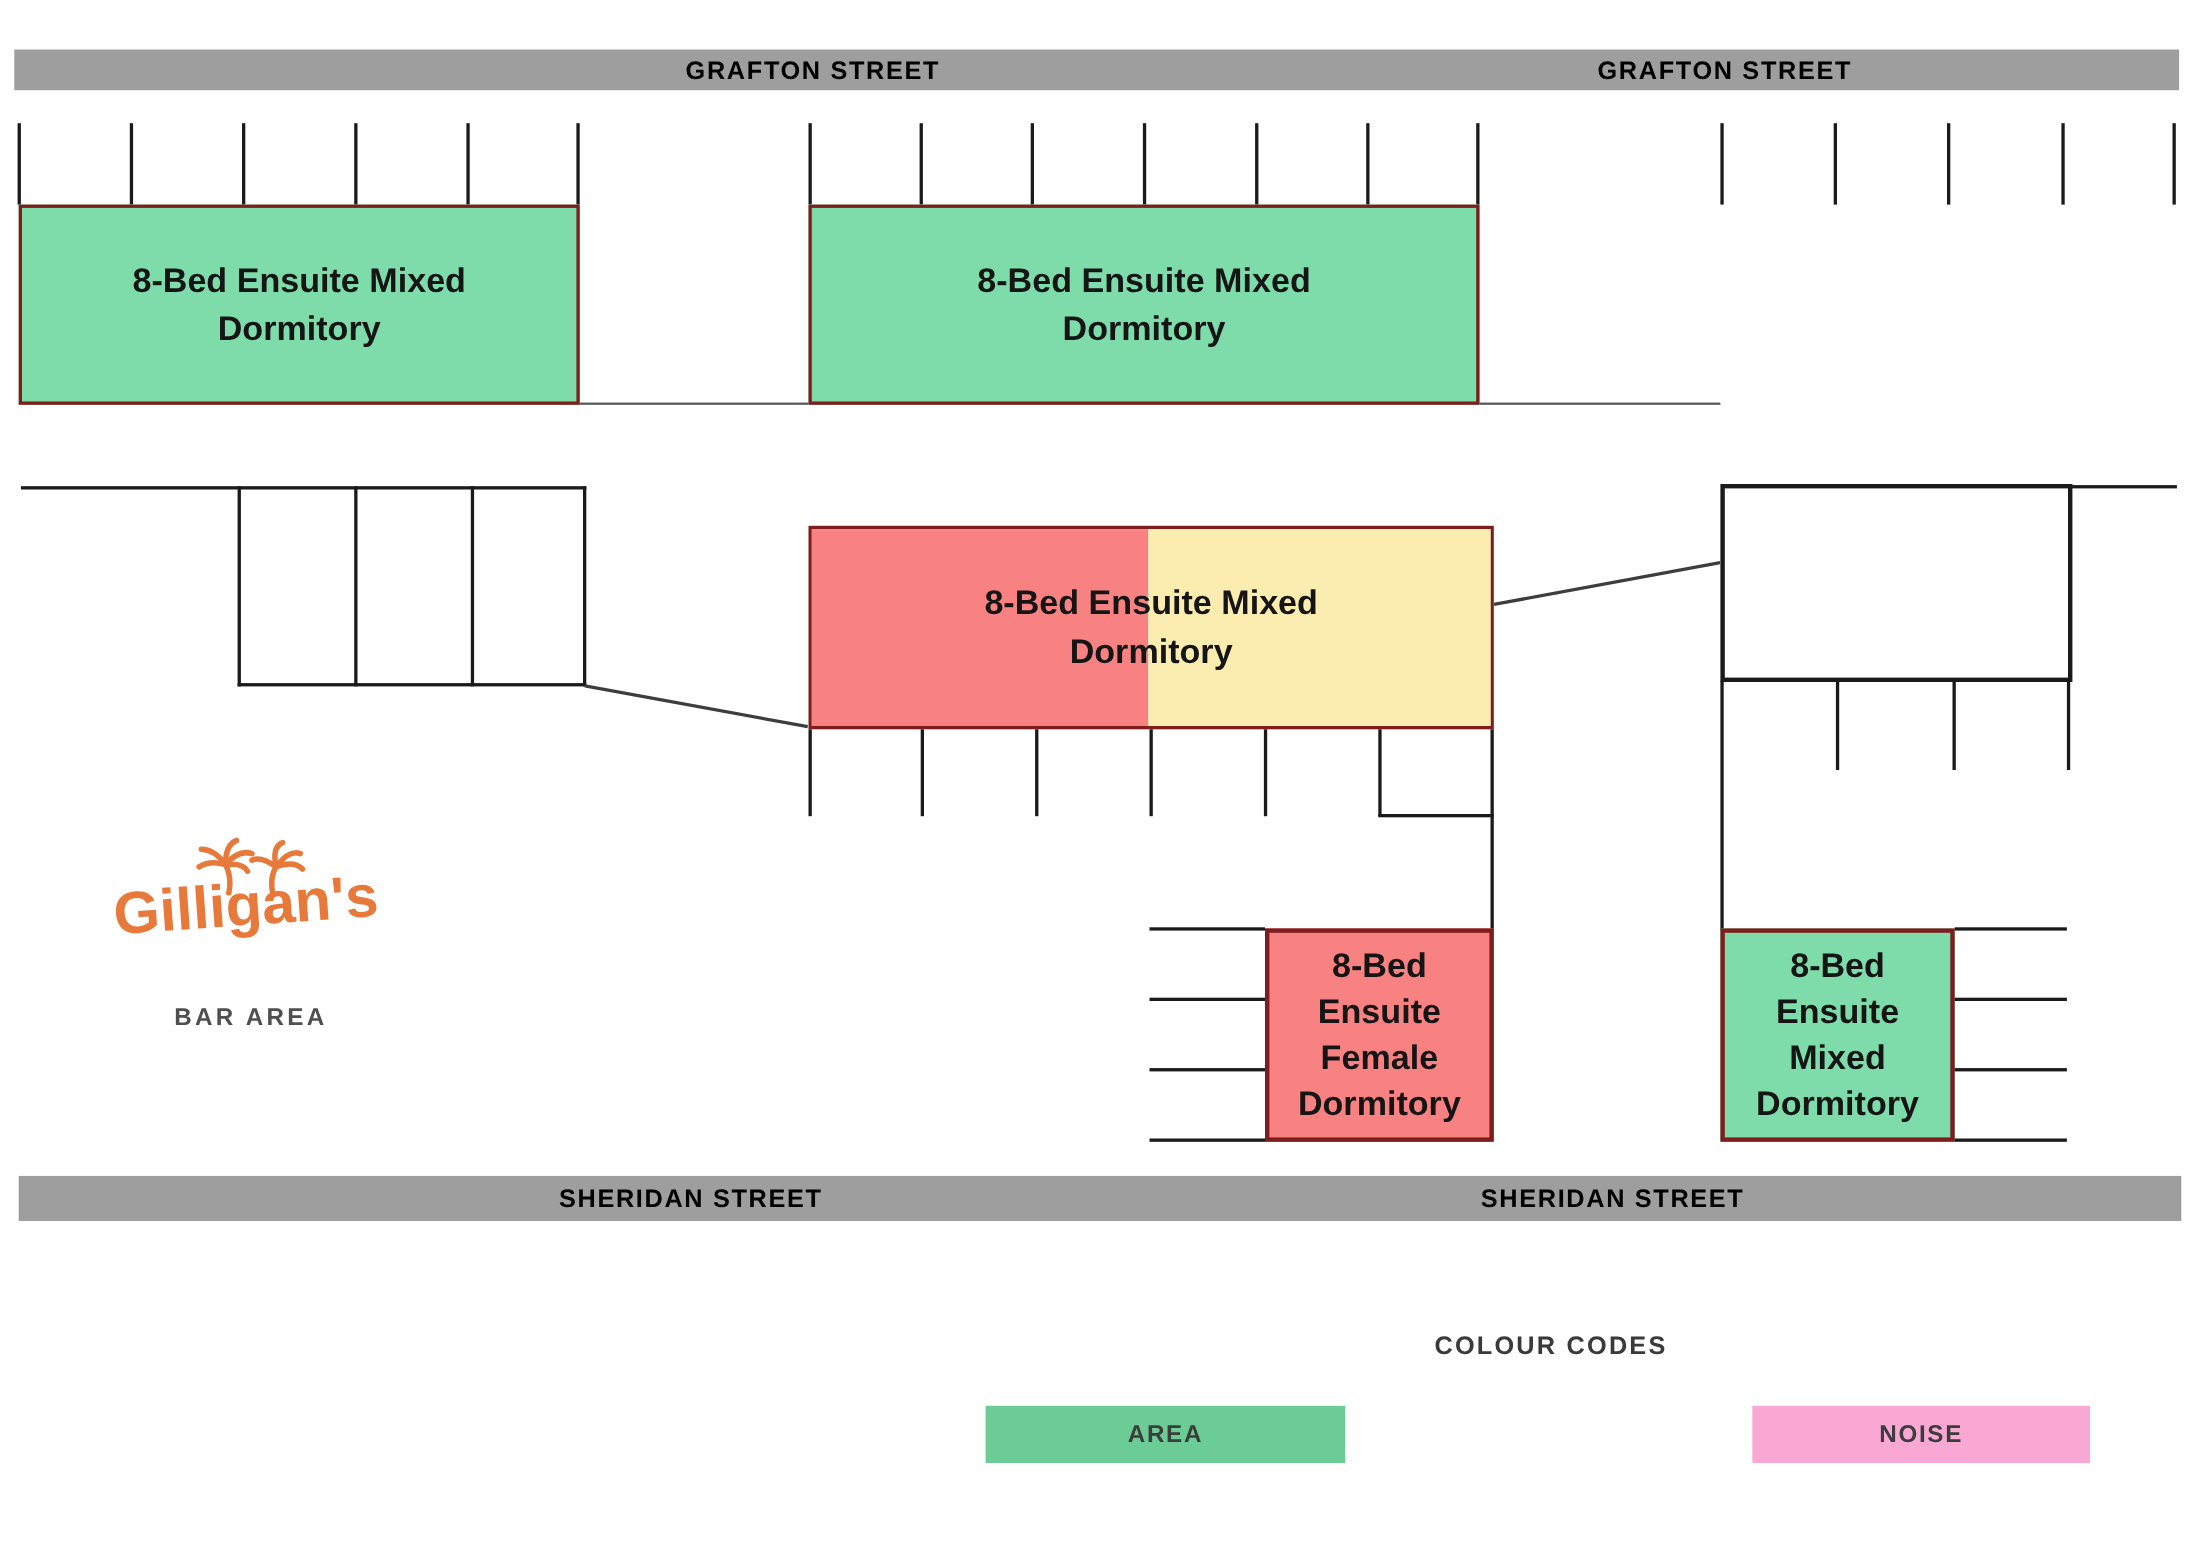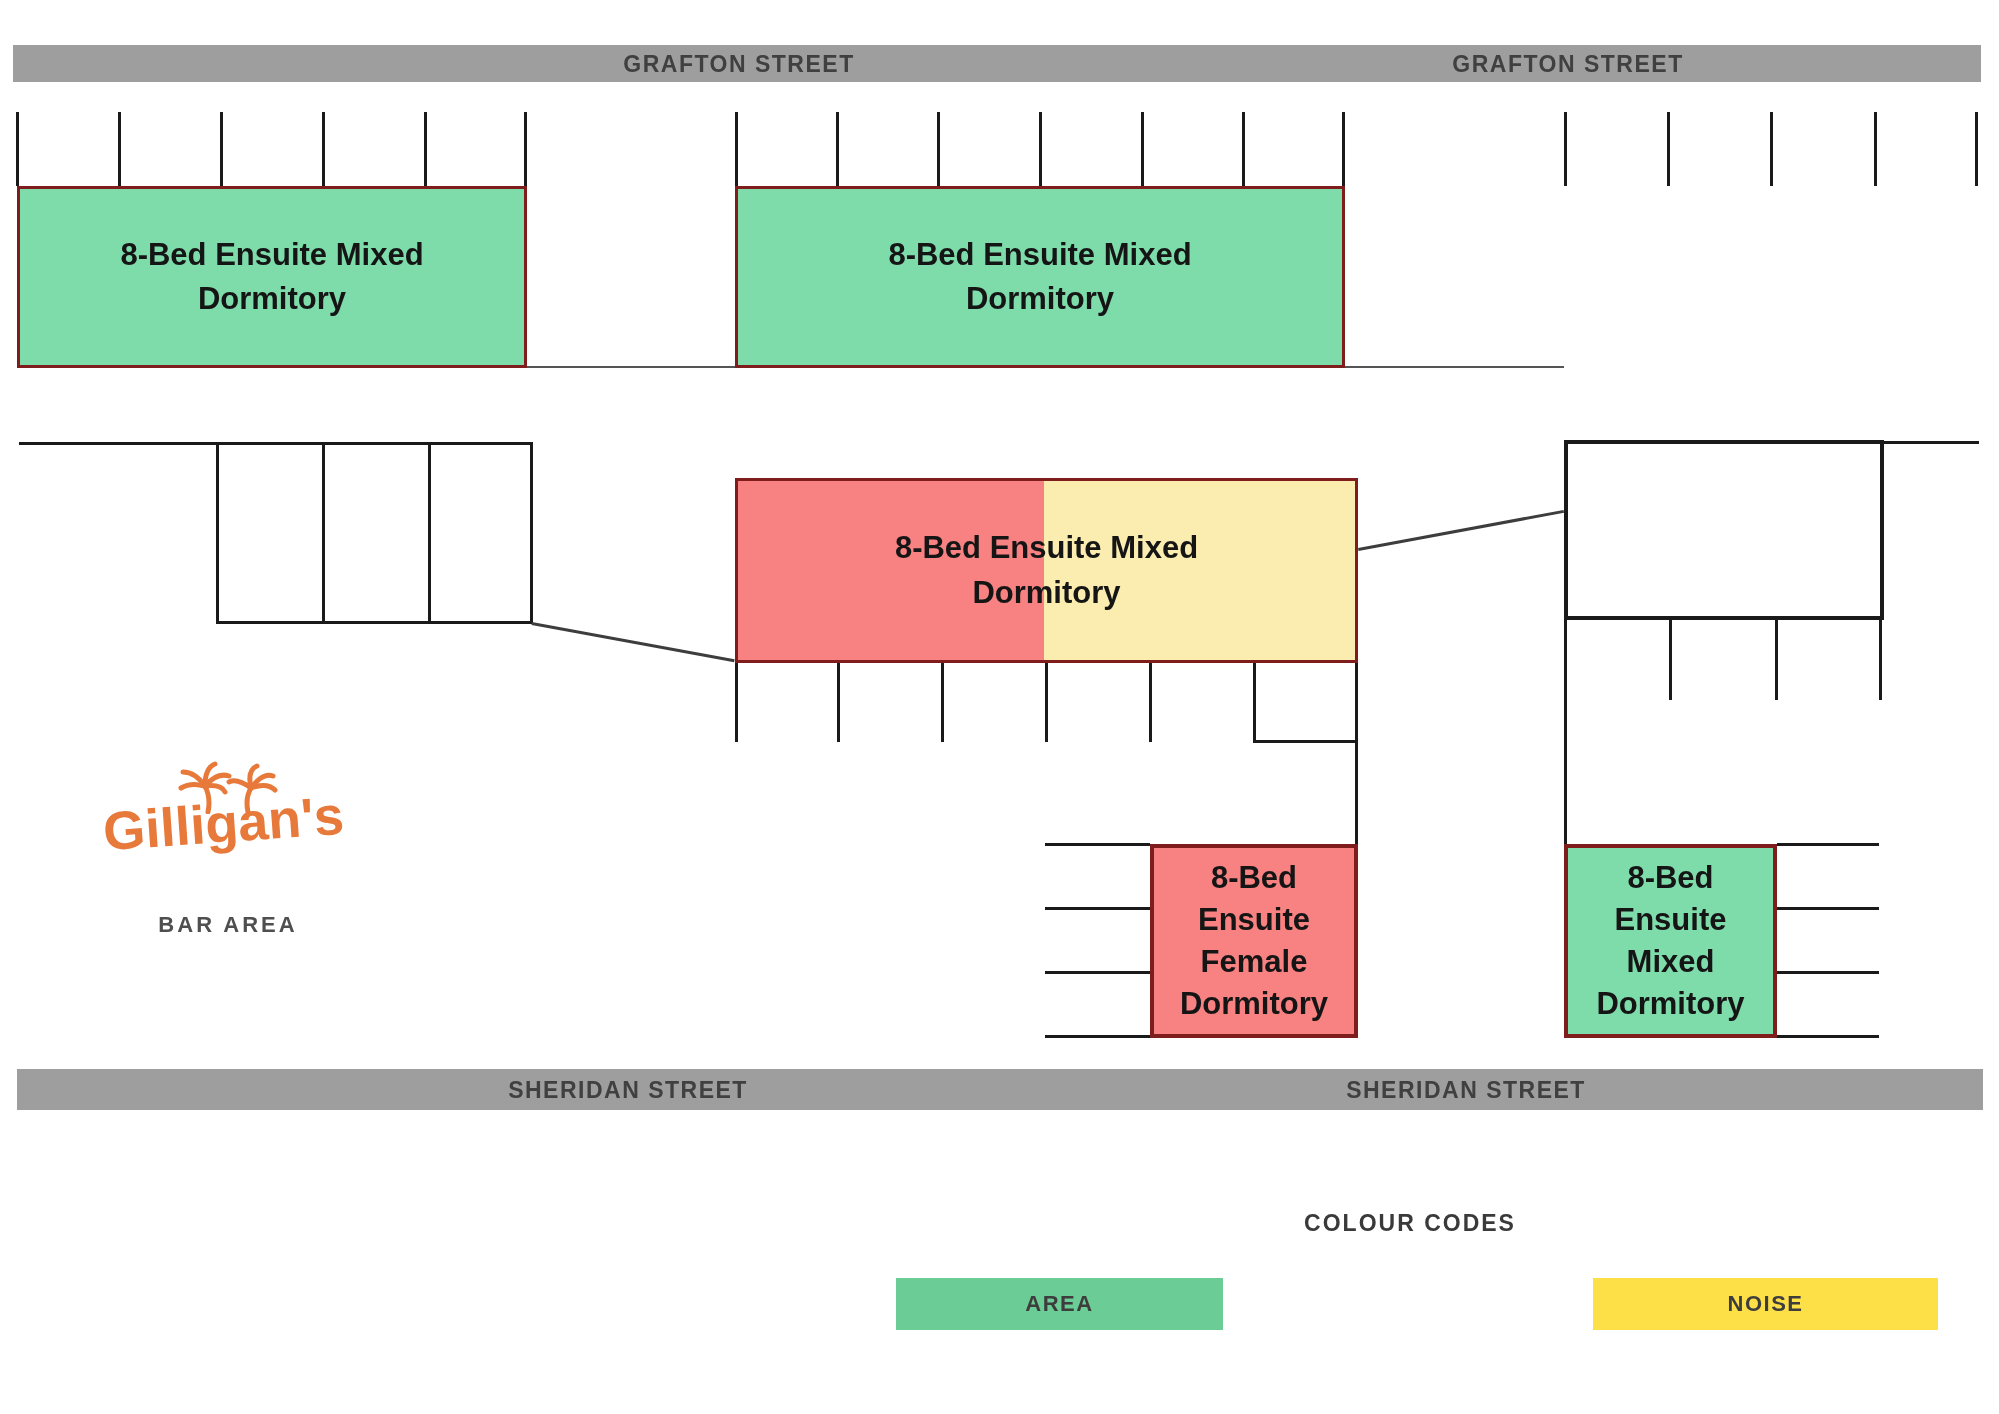--- a/index.html
+++ b/index.html
@@ -1,20 +1,20 @@
 <!DOCTYPE html>
 <html><head>
 <meta charset="utf-8">
 <style>
   html,body{margin:0;padding:0;background:#ffffff;font-family:"Liberation Sans",sans-serif;}
   #canvas{position:relative;width:1999px;height:1414px;background:#ffffff;overflow:hidden;}
   .abs{position:absolute;}
   .street-bar{position:absolute;background:#9e9e9e;}
   .street-label{position:absolute;top:50%;transform:translate(-50%,-50%);font-weight:bold;
-    font-size:23px;letter-spacing:1.5px;color:#404040;white-space:nowrap;}
+    font-size:23px;letter-spacing:1.5px;color:#000000;white-space:nowrap;}
   .room{position:absolute;display:flex;align-items:center;justify-content:center;text-align:center;
     box-sizing:border-box;border:3px solid #7f1d1d;}
   .room-label{white-space:pre-line;font-weight:bold;font-size:31px;line-height:1.42;color:#151515;position:relative;z-index:2;}
   .room-label.small{font-size:31px;line-height:1.36;}
   .wall{position:absolute;background:#1a1a1a;}
   .thinwall{position:absolute;background:#555555;}
   .diag{position:absolute;background:#3d3d3d;transform-origin:left top;}
   .whitebox{position:absolute;background:#ffffff;border:4px solid #1a1a1a;box-sizing:border-box;}
   .half{position:absolute;top:0;height:100%;z-index:1;}
   .legend-title{position:absolute;transform:translateX(-50%);font-weight:bold;font-size:23px;
@@ -156,17 +156,17 @@
     <span class="brand" style="left: 8px; top: 32px; color: rgb(231, 121, 59);">Gilligan's</span>
     <span class="bar-area" style="left:133px;top:152px;">BAR AREA</span>
   </div>
 
 
   <div class="legend-title" style="left:1410px;top:1210px;">COLOUR CODES</div>
 
   <div class="legend-swatch" style="left: 896px; top: 1278px; width: 327px; background-color: rgb(107, 205, 149);">
     <span>AREA</span>
   </div>
-  <div class="legend-swatch" style="left: 1593px; top: 1278px; width: 345px; background-color: #fde047;">
+  <div class="legend-swatch" style="left: 1593px; top: 1278px; width: 307px; background-color: #f9a8d4;">
     <span>NOISE</span>
   </div>
 
 </div>
 
 </body></html>

